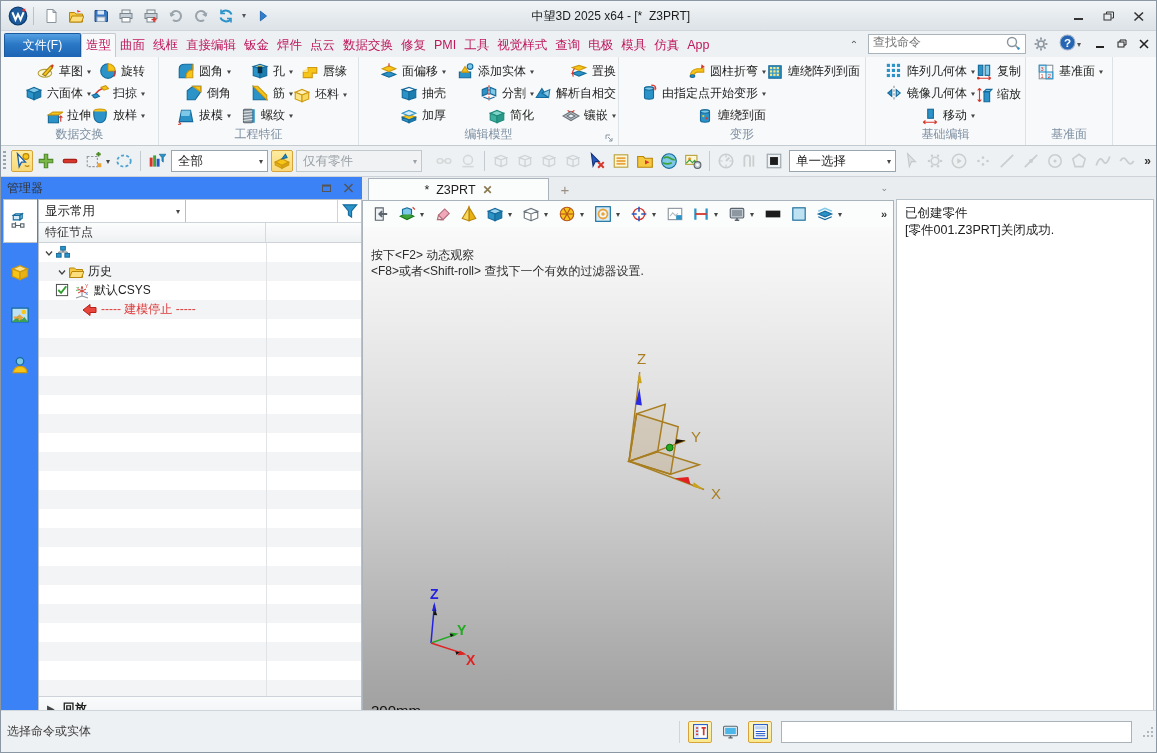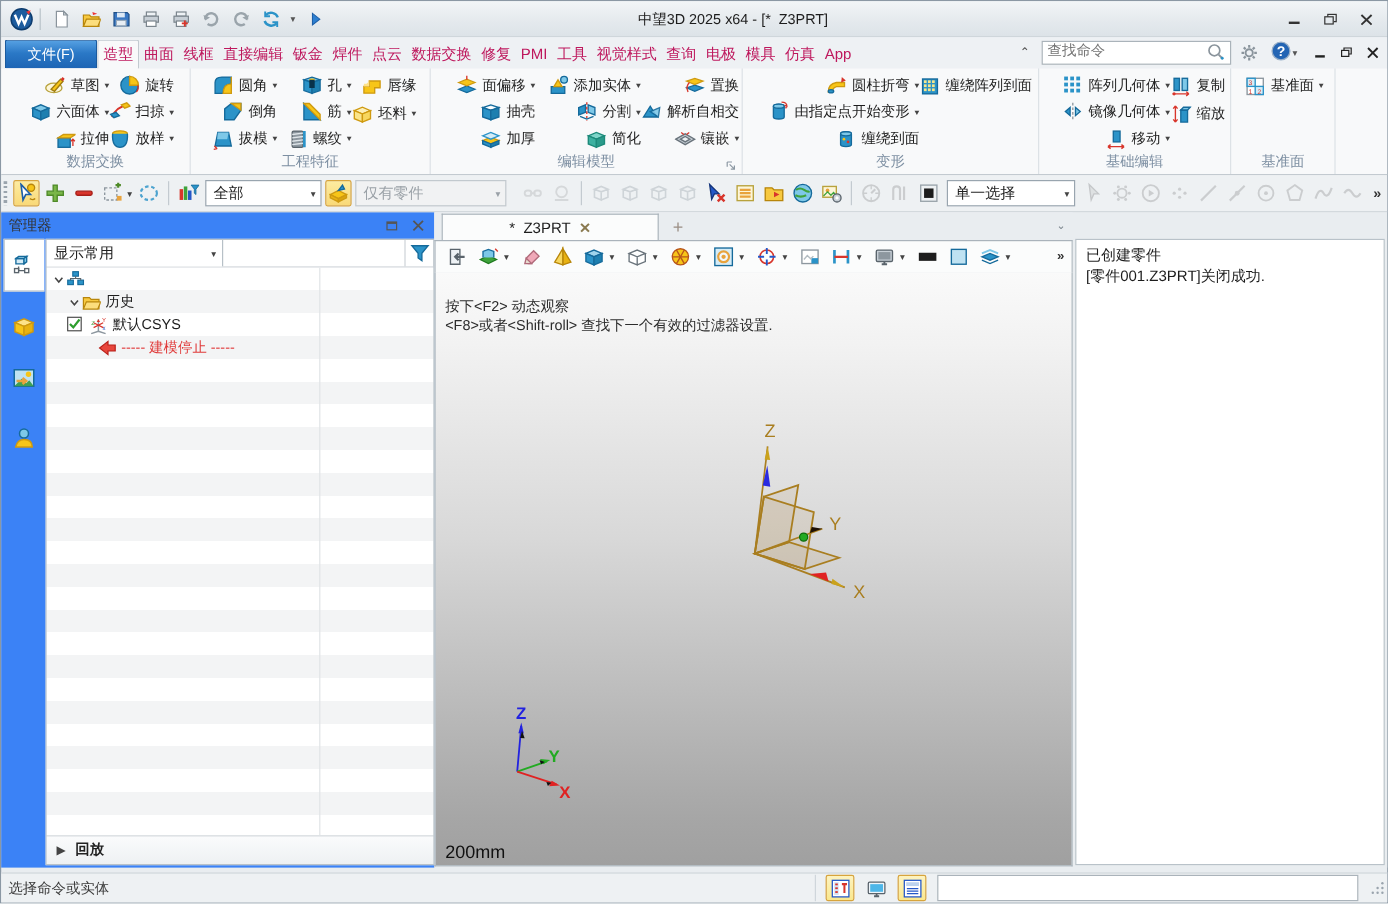--- a/index.html
+++ b/index.html
@@ -133,21 +133,21 @@
   .csys-svg { position:absolute; left:0; top:0; }
   .triad-svg { position:absolute; left:0; top:0; }
 
   
   .rpanel { flex:1; height:546px; background:#e9edf0; position:relative; }
   .rbody { position:absolute; left:2px; right:2px; top:22px; bottom:2px; background:#fff;
     border:1px solid #b9c2c9; padding:5px 8px; }
   .out-line { font-size:12.5px; color:#1d1d1d; line-height:17px; white-space:nowrap; }
 
   
-  .statusbar { position:absolute; left:0; bottom:0; width:1155px; height:25px; background:#eef1f3;
+  .statusbar { position:absolute; left:0; bottom:0; width:1155px; height:42px; background:#eef1f3;
     border-top:1px solid #cfd6db; display:flex; align-items:center; }
   .status-text { padding-left:6px; font-size:12px; color:#3c3c3c; flex:1; }
   .st-vsep { width:1px; height:22px; background:#cfd6db; margin-right:8px; }
   .st-group { display:flex; align-items:center; gap:6px; margin-right:6px; }
   .st-btn { width:24px; height:22px; display:flex; align-items:center; justify-content:center; border:1px solid transparent; }
   .st-btn.on { border:1px solid #d7a43c; background:linear-gradient(#fdf3c0,#fae88e); border-radius:2px; }
   .st-input { width:351px; height:22px; background:#fff; border:1px solid #aab3ba; margin-right:10px; margin-left:3px; }
   .st-grip { width:12px; height:12px; margin-right:2px; color:#9aa4ad; }
 </style>
 </head>
@@ -1162,20 +1162,24 @@
             <div class="mgr-combo">
               <span>显示常用</span>
               <span class="cbo-caret">▾</span>
             </div>
             <div class="mgr-filterbox"></div>
             <div class="mgr-funnel" id="funnelIcon">
                 <svg width="18" height="18" viewBox="0 0 16 16">
                   <path d="M2 2.5 h12 l-4.6 5.5 v5.5 l-2.8 -2 V8 Z" fill="#2b93c8" stroke="#156a9b"></path>
                 </svg>
               </div>
+          </div>
+          <div class="lc-header">
+            <div class="h1">特征节点</div>
+            <div class="h2"></div>
           </div>
           <div class="tree" id="tree">
             <div class="tree-colsep"></div>
           <div class="trow">
                 <div class="tcell" style="padding-left:4px">
                   <span class="tchev">
                     <svg width="10" height="10">
                       <path d="M2 3.5 L5 7 L8 3.5" fill="none" stroke="#444" stroke-width="1.3"></path>
                     </svg>
                   </span>

